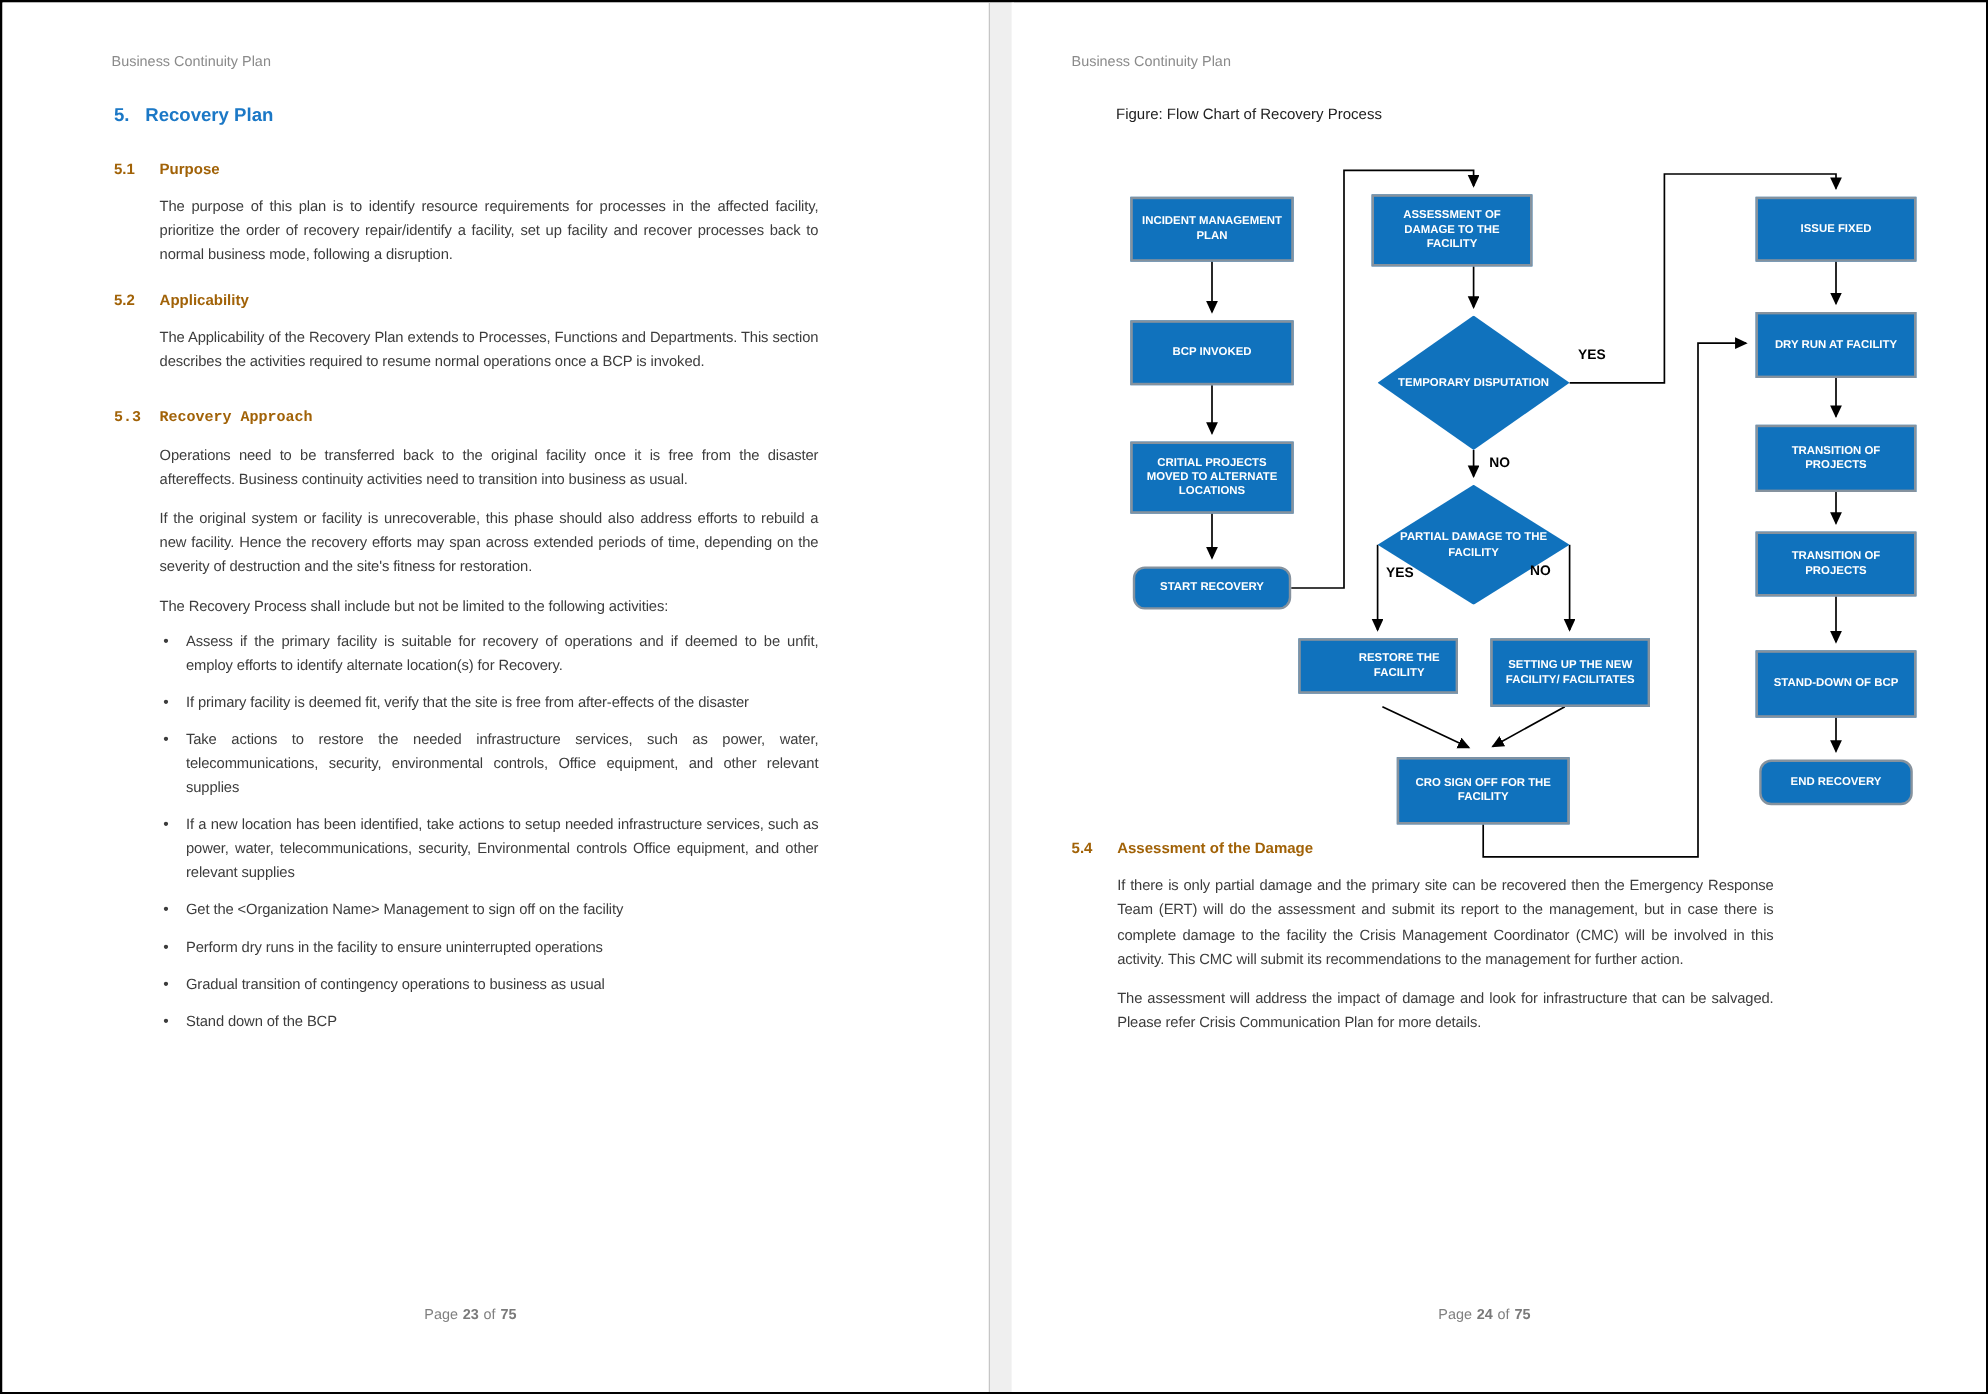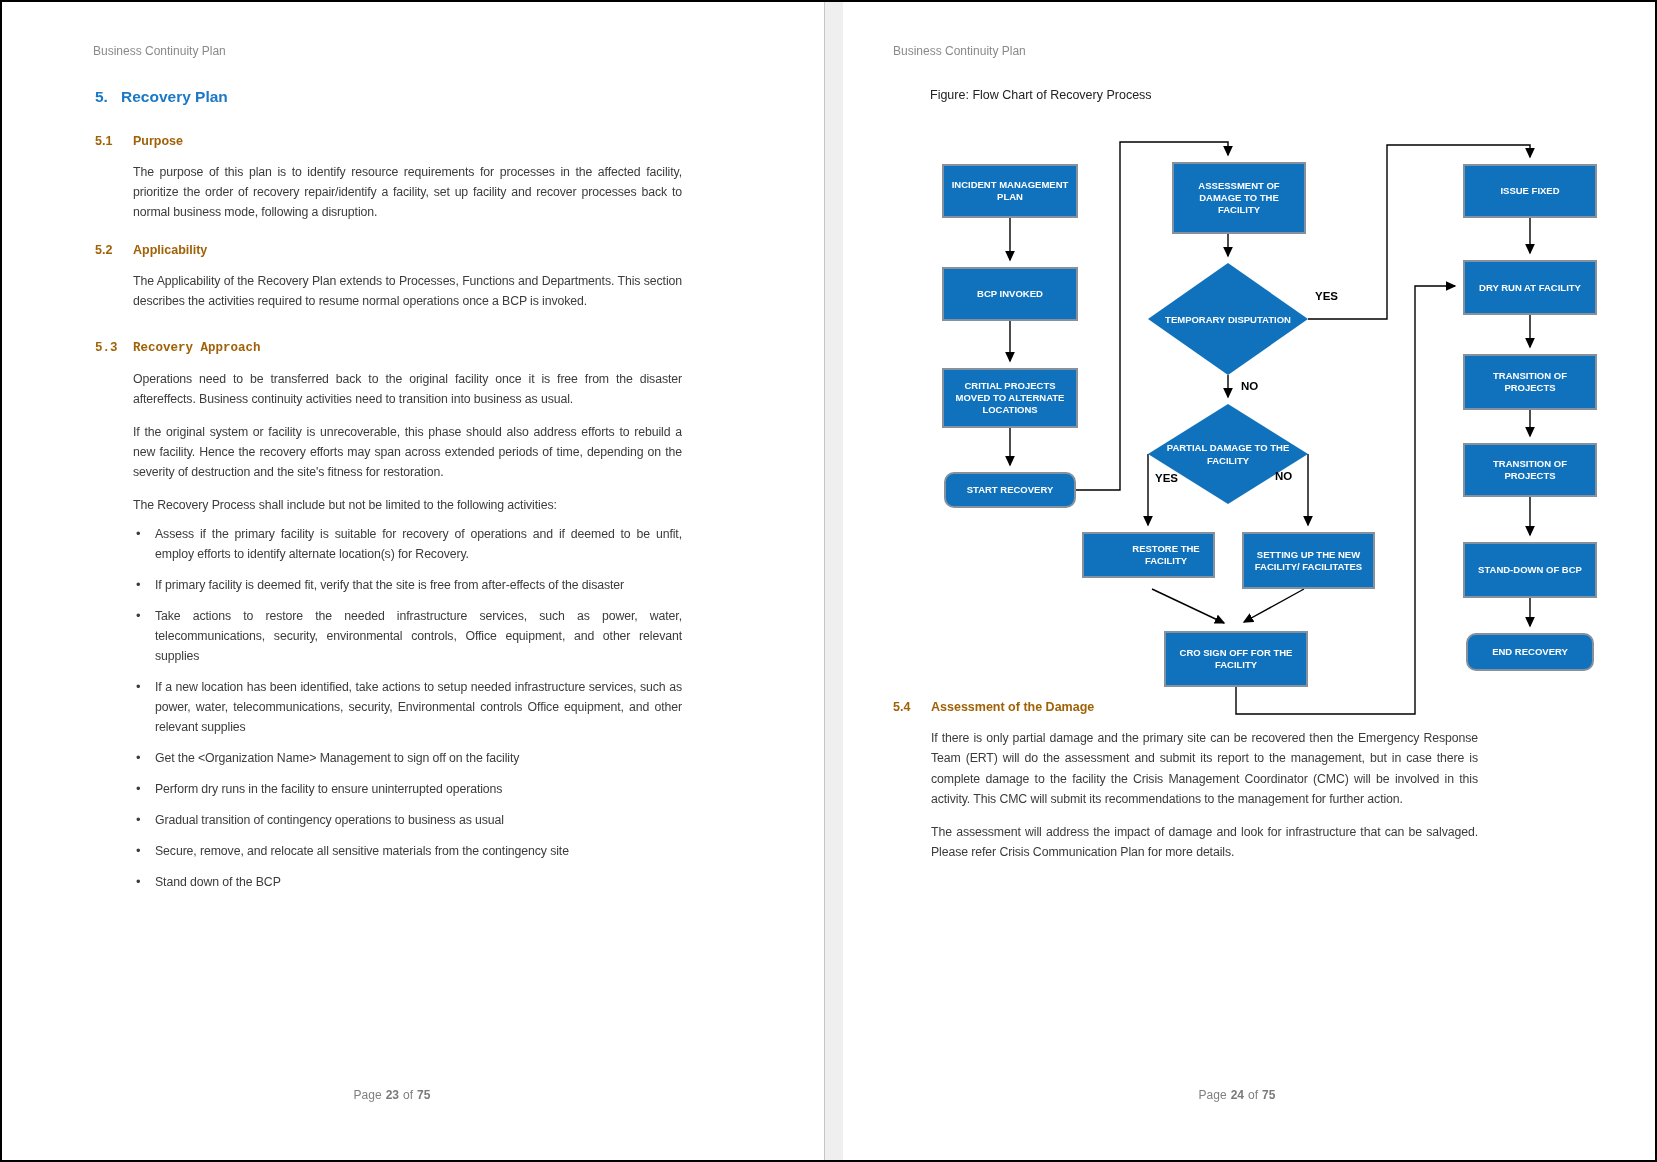--- a/index.html
+++ b/index.html
@@ -68,21 +68,20 @@
       <p class="body">The Recovery Process shall include but not be limited to the following activities:</p>
 
       <ul class="bullets">
         <li>Assess if the primary facility is suitable for recovery of operations and if deemed to be unfit, employ efforts to identify alternate location(s) for Recovery.</li>
         <li>If primary facility is deemed fit, verify that the site is free from after-effects of the disaster</li>
         <li>Take actions to restore the needed infrastructure services, such as power, water, telecommunications, security, environmental controls, Office equipment, and other relevant supplies</li>
         <li>If a new location has been identified, take actions to setup needed infrastructure services, such as power, water, telecommunications, security, Environmental controls Office equipment, and other relevant supplies</li>
         <li>Get the &lt;Organization Name&gt;  Management to sign off on the facility</li>
         <li>Perform dry runs in the facility to ensure uninterrupted operations</li>
         <li>Gradual transition of contingency operations to business as usual</li>
-        <li>Secure, remove, and relocate all sensitive materials from the contingency site</li>
         <li>Stand down of the BCP</li>
       </ul>
     </div>
 
     <div class="footer">
       <span>Page</span><b>23</b><span>of</span><b>75</b>
     </div>
   </div>
 
   <div class="divider"></div>
@@ -124,21 +123,21 @@
     <div class="node" style="left:99px;top:265px;width:136px;height:54px;">
         <span>BCP INVOKED</span>
       </div>
     <div class="node" style="left:99px;top:366px;width:136px;height:60px;">
         <span>CRITIAL PROJECTS MOVED TO ALTERNATE LOCATIONS</span>
       </div>
     <div class="node round" style="left:101px;top:470px;width:132px;height:36px;">
         <span>START RECOVERY</span>
       </div>
 
-    <div class="node" style="left:329px;top:160px;width:134px;height:72px;">
+    <div class="node" style="left:300px;top:160px;width:134px;height:60px;">
         <span>ASSESSMENT OF DAMAGE TO THE FACILITY</span>
       </div>
     <div class="diamond" style="left:305px;top:261px;width:160px;height:112px;">
         <span>TEMPORARY DISPUTATION</span>
       </div>
     <div class="diamond" style="left:305px;top:402px;width:160px;height:100px;">
         <span>PARTIAL DAMAGE TO THE FACILITY</span>
       </div>
     <div class="node" style="left:239px;top:530px;width:133px;height:46px;padding-left:40px;">
         <span>RESTORE THE FACILITY</span>

